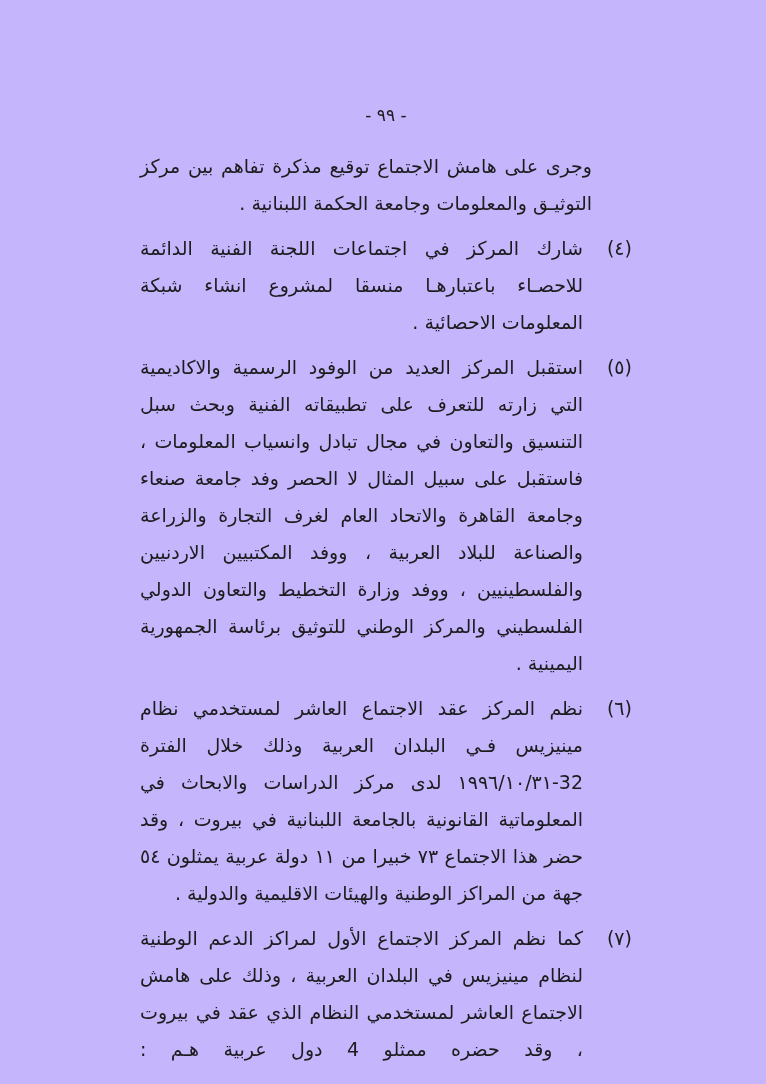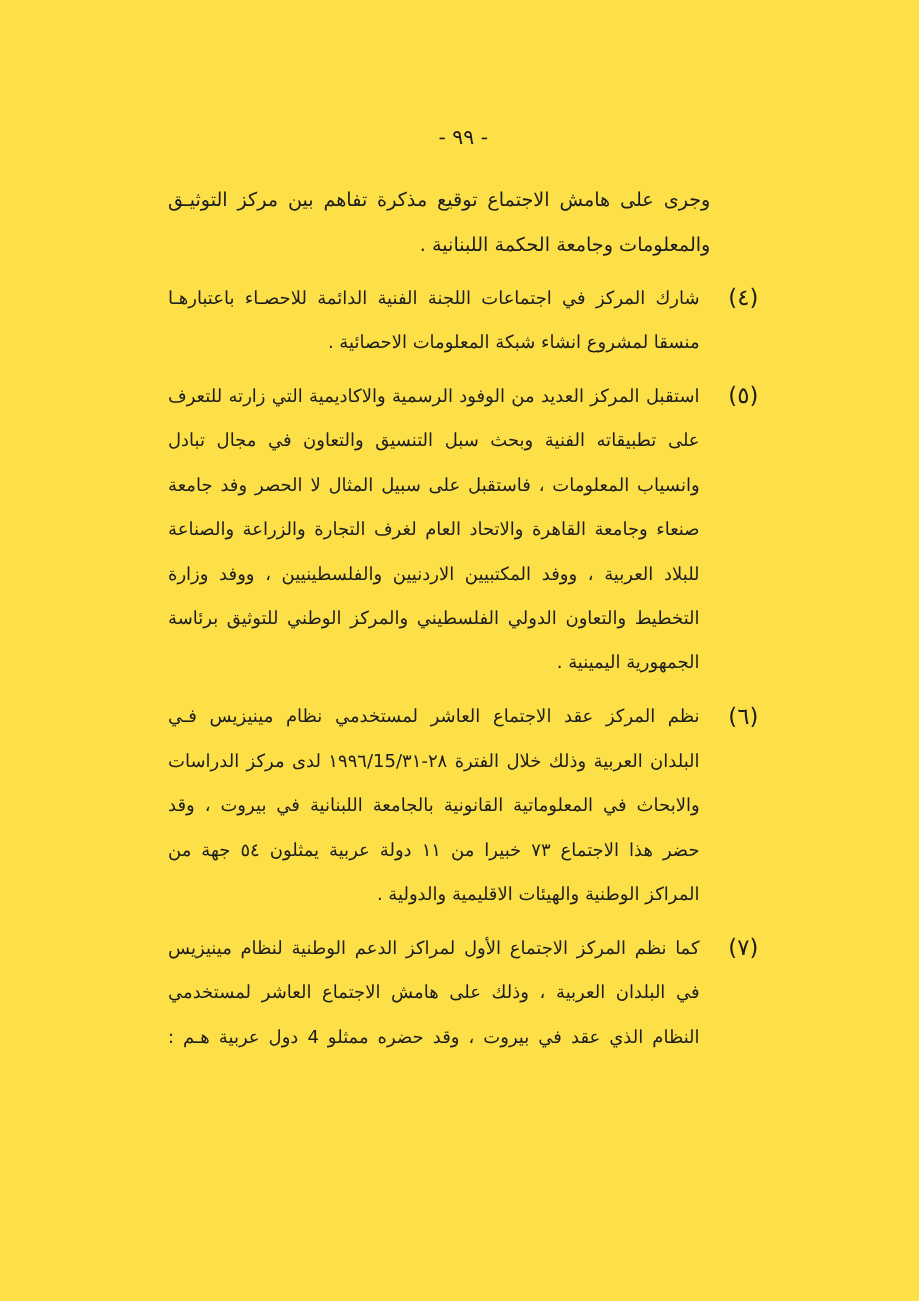--- a/index.html
+++ b/index.html
@@ -5,21 +5,21 @@
   html, body {
     margin: 0;
     padding: 0;
     background: #ffffff;
   }
   .page {
     position: relative;
     width: 766px;
     height: 1084px;
     margin: 0 auto;
-    background: #fde047;
+    background: #c4b5fd;
     color: #1c1c1c;
     font-family: "DejaVu Sans", sans-serif;
     overflow: hidden;
     box-sizing: border-box;
     padding: 102px 134px 0 140px; 
   }
   .content {
     direction: rtl;
     text-align: right;
     width: 492px;
@@ -27,41 +27,41 @@
   .page-number {
     text-align: center;
     font-size: 17px;
     line-height: 26px;
     letter-spacing: 2px;
     margin: 0 0 20px 0;
     white-space: pre;
   }
   .intro {
     margin: 0 40px 8px 0;
-    font-size: 16px;
+    font-size: 19px;
     line-height: 37px;
     text-align: justify;
   }
   .item {
     display: flex;
     flex-direction: row; 
     align-items: flex-start;
     margin: 0 0 8px 0;
   }
   .marker {
     flex: 0 0 49px;
     font-size: 19px;
     line-height: 37px;
     text-align: right;
     white-space: nowrap;
   }
   .item-text {
     flex: 1 1 auto;
     margin: 0;
-    font-size: 15px;
+    font-size: 19px;
     line-height: 37px;
     text-align: justify;
   }
   .item-text.fill-last {
     text-align-last: justify;
   }
 </style>
 </head>
 <body>
 
@@ -77,21 +77,21 @@
       <p class="item-text">شارك المركز في اجتماعات اللجنة الفنية الدائمة للاحصـاء باعتبارهـا منسقا لمشروع انشاء شبكة المعلومات الاحصائية .</p>
     </div>
 
     <div class="item">
       <span class="marker">(٥)</span>
       <p class="item-text">استقبل المركز العديد من الوفود الرسمية والاكاديمية التي زارته للتعرف على تطبيقاته الفنية وبحث سبل التنسيق والتعاون في مجال تبادل وانسياب المعلومات ، فاستقبل على سبيل المثال لا الحصر وفد جامعة صنعاء وجامعة القاهرة والاتحاد العام لغرف التجارة والزراعة والصناعة للبلاد العربية ، ووفد المكتبيين الاردنيين والفلسطينيين ، ووفد وزارة التخطيط والتعاون الدولي الفلسطيني والمركز الوطني للتوثيق برئاسة الجمهورية اليمينية .</p>
     </div>
 
     <div class="item">
       <span class="marker">(٦)</span>
-      <p class="item-text">نظم المركز عقد الاجتماع العاشر لمستخدمي نظام مينيزيس فـي البلدان العربية وذلك خلال الفترة ٢٨-٣١‏/15‏/١٩٩٦ لدى مركز الدراسات والابحاث في المعلوماتية القانونية بالجامعة اللبنانية في بيروت ، وقد حضر هذا الاجتماع ٧٣ خبيرا من ١١ دولة عربية يمثلون ٥٤ جهة من المراكز الوطنية والهيئات الاقليمية والدولية .</p>
+      <p class="item-text">نظم المركز عقد الاجتماع العاشر لمستخدمي نظام مينيزيس فـي البلدان العربية وذلك خلال الفترة 32-٣١‏/١٠‏/١٩٩٦ لدى مركز الدراسات والابحاث في المعلوماتية القانونية بالجامعة اللبنانية في بيروت ، وقد حضر هذا الاجتماع ٧٣ خبيرا من ١١ دولة عربية يمثلون ٥٤ جهة من المراكز الوطنية والهيئات الاقليمية والدولية .</p>
     </div>
 
     <div class="item">
       <span class="marker">(٧)</span>
       <p class="item-text fill-last">كما نظم المركز الاجتماع الأول لمراكز الدعم الوطنية لنظام مينيزيس في البلدان العربية ، وذلك على هامش الاجتماع العاشر لمستخدمي النظام الذي عقد في بيروت ، وقد حضره ممثلو 4 دول عربية هـم :</p>
     </div>
 
   </div>
 </div>
 

